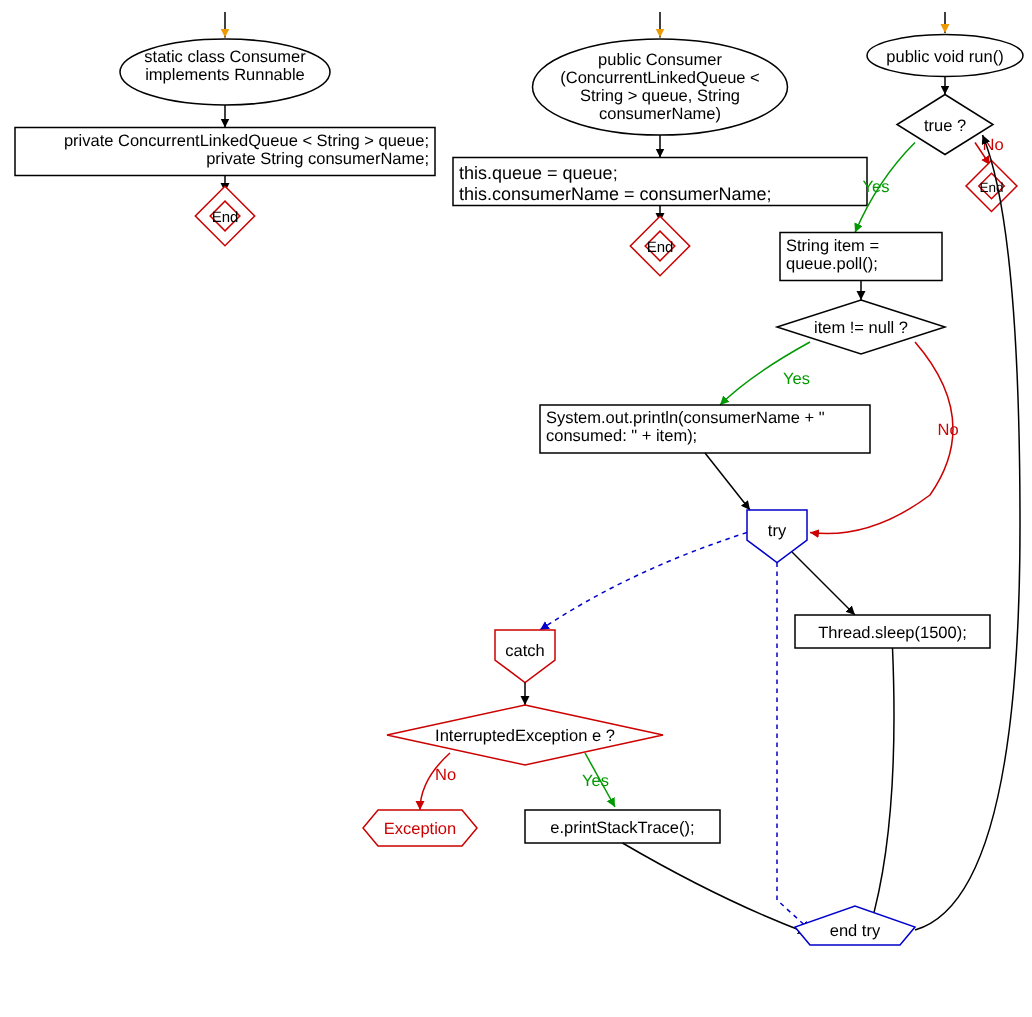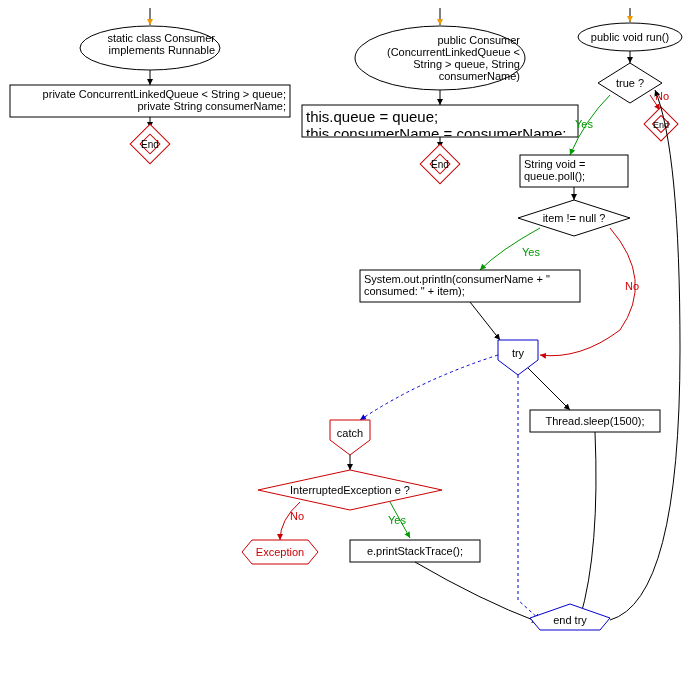--- a/index.html
+++ b/index.html
@@ -1,16 +1,16 @@
 <!DOCTYPE html>
 <html><head>
 <meta charset="utf-8">
 <style>
 body{margin:0;padding:0;background:#fff;font-family:Arial,sans-serif;font-size:11px;width:688px;height:678px;position:relative;overflow:hidden}
-.node-text{font-size:11px;text-align:right}
+.node-text{font-size:11px;text-align:center}
 svg{position:absolute;top:0;left:0}
 </style>
 </head>
 <body>
 
 <svg width="688" height="678" viewBox="0 0 688 678">
 <defs>
   <marker id="arrB" markerWidth="8" markerHeight="8" refX="6" refY="3" orient="auto">
         <path d="M0,0 L6,3 L0,6 Z" fill="#000"></path>
       </marker>
@@ -40,21 +40,21 @@
   <rect x="136" y="130" width="28" height="28" fill="#fff" stroke="#c00" transform="rotate(45 150 144)"></rect>
   <rect x="143" y="137" width="14" height="14" fill="#fff" stroke="#c00" transform="rotate(45 150 144)"></rect>
   <text x="150" y="148" text-anchor="middle" font-size="10">End</text>
 </g>
 
 <line x1="440" y1="8" x2="440" y2="25" stroke="#000" marker-end="url(#arrO)"></line>
 <ellipse cx="440" cy="58" rx="85" ry="32" fill="#fff" stroke="#000"></ellipse>
 <foreignObject x="360" y="34" width="160" height="50"><div class="node-text">public Consumer (ConcurrentLinkedQueue &lt; String &gt; queue, String consumerName)</div></foreignObject>
 <line x1="440" y1="90" x2="440" y2="105" stroke="#000" marker-end="url(#arrB)"></line>
 <rect x="302" y="105" width="276" height="32" fill="#fff" stroke="#000"></rect>
-<foreignObject x="306" y="108" width="268" height="28"><div style="font-size:15px;white-space:pre-line;text-align:left">this.queue = queue;
+<foreignObject x="306" y="108" width="268" height="28"><div style="font-size:12px;white-space:pre-line;text-align:left">this.queue = queue;
 this.consumerName = consumerName;</div></foreignObject>
 <line x1="440" y1="137" x2="440" y2="148" stroke="#000" marker-end="url(#arrB)"></line>
 <g>
   <rect x="426" y="150" width="28" height="28" fill="#fff" stroke="#c00" transform="rotate(45 440 164)"></rect>
   <rect x="433" y="157" width="14" height="14" fill="#fff" stroke="#c00" transform="rotate(45 440 164)"></rect>
   <text x="440" y="168" text-anchor="middle" font-size="10">End</text>
 </g>
 
 <line x1="630" y1="8" x2="630" y2="22" stroke="#000" marker-end="url(#arrO)"></line>
 <ellipse cx="630" cy="37" rx="52" ry="14" fill="#fff" stroke="#000"></ellipse>
@@ -69,21 +69,21 @@
 
 <line x1="650" y1="95" x2="660" y2="110" stroke="#c00" marker-end="url(#arrR)"></line>
 <text x="655" y="100" fill="#c00" font-size="11">No</text>
 <g>
   <rect x="649" y="112" width="24" height="24" fill="#fff" stroke="#c00" transform="rotate(45 661 124)"></rect>
   <rect x="655" y="118" width="12" height="12" fill="#fff" stroke="#c00" transform="rotate(45 661 124)"></rect>
   <text x="661" y="128" text-anchor="middle" font-size="9">End</text>
 </g>
 
 <rect x="520" y="155" width="108" height="32" fill="#fff" stroke="#000"></rect>
-<foreignObject x="524" y="158" width="100" height="28"><div style="font-size:11px;text-align:left">String void = queue.poll();</div></foreignObject>
+<foreignObject x="524" y="158" width="100" height="28"><div style="font-size:11px;text-align:left">String item = queue.poll();</div></foreignObject>
 <line x1="574" y1="187" x2="574" y2="200" stroke="#000" marker-end="url(#arrB)"></line>
 
 <polygon points="574,200 630,218 574,236 518,218" fill="#fff" stroke="#000"></polygon>
 <text x="574" y="222" text-anchor="middle" font-size="11">item != null ?</text>
 
 <path d="M540,228 Q500,250 480,270" fill="none" stroke="#090" marker-end="url(#arrG)"></path>
 <text x="522" y="256" fill="#090" font-size="11">Yes</text>
 
 <path d="M610,228 Q655,280 620,330 Q580,360 540,355" fill="none" stroke="#c00" marker-end="url(#arrR)"></path>
 <text x="625" y="290" fill="#c00" font-size="11">No</text>

